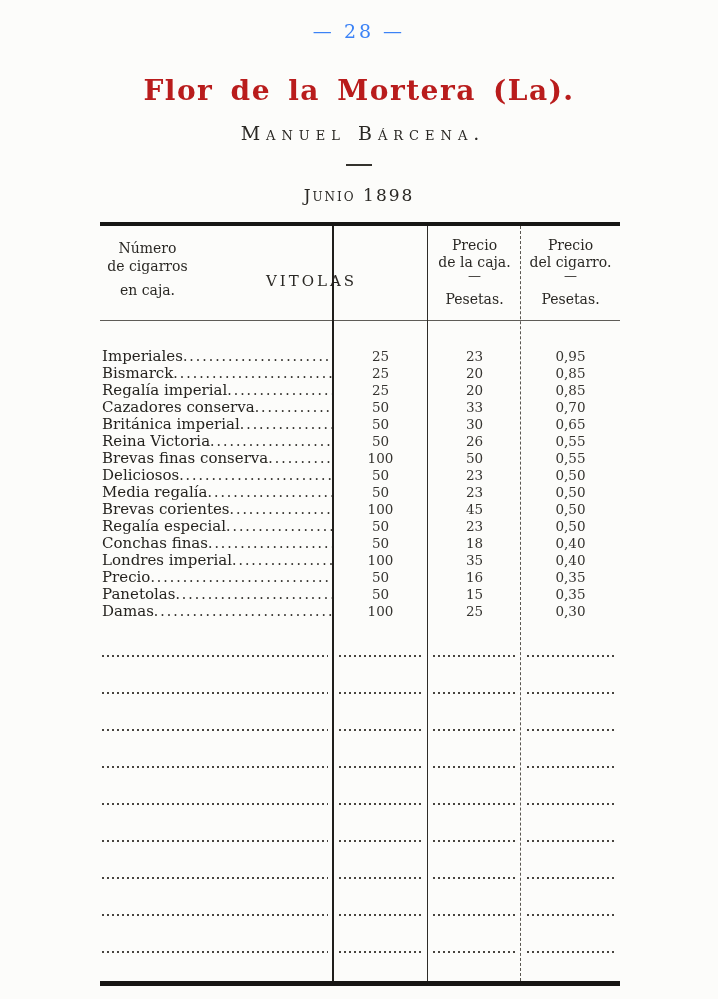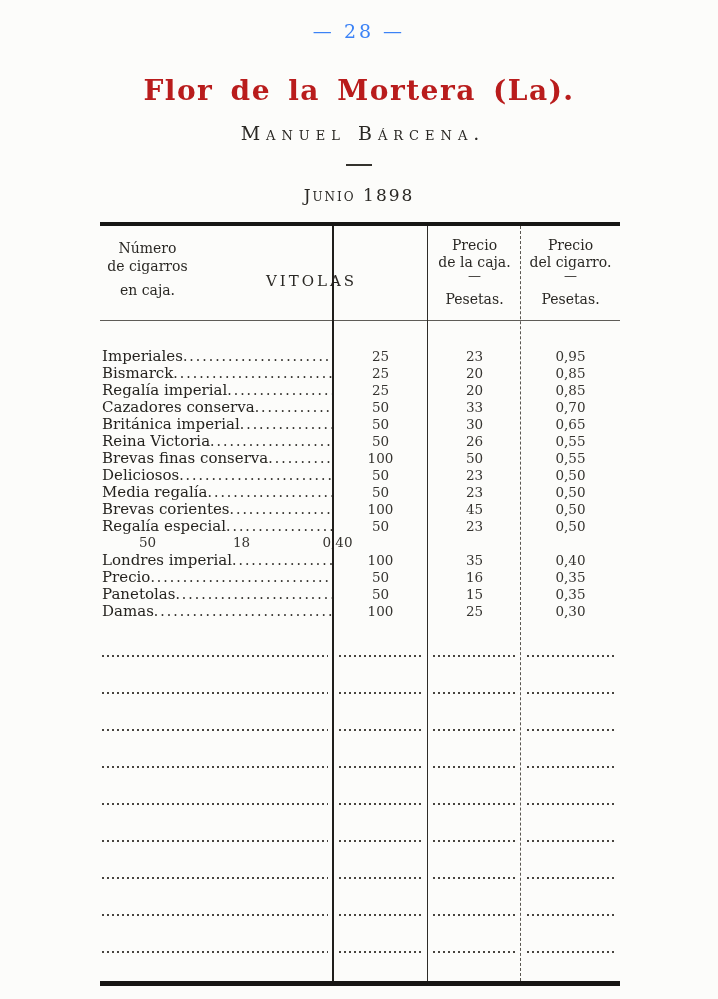--- a/index.html
+++ b/index.html
@@ -234,20 +234,24 @@
     <div class="td-name">
       <span class="nm">Regalía especial</span>
       <span class="leader"></span>
     </div>
     <div class="td-num td-cigars">50</div>
     <div class="td-num td-box">23</div>
     <div class="td-num td-cigar">0,50</div>
   </div>
 
   <div class="tr">
+    <div class="td-name">
+      <span class="nm">Conchas finas</span>
+      <span class="leader"></span>
+    </div>
     <div class="td-num td-cigars">50</div>
     <div class="td-num td-box">18</div>
     <div class="td-num td-cigar">0,40</div>
   </div>
 
   <div class="tr">
     <div class="td-name">
       <span class="nm">Londres imperial</span>
       <span class="leader"></span>
     </div>

